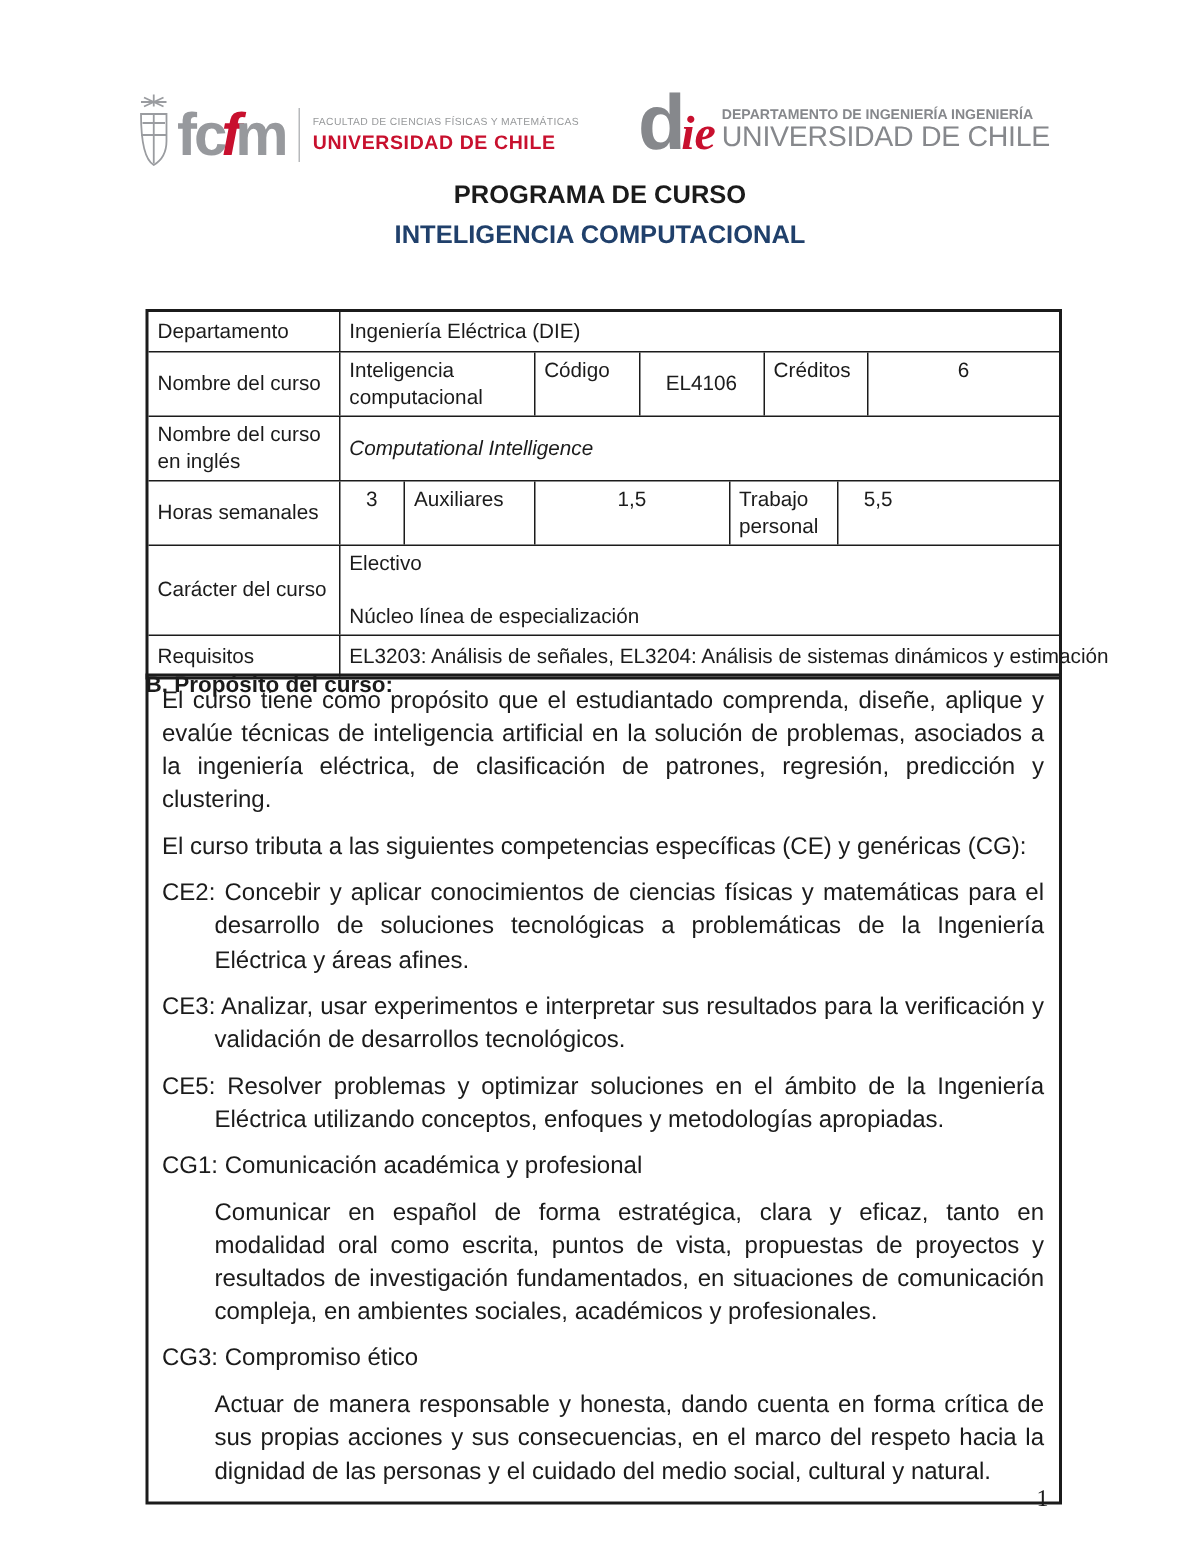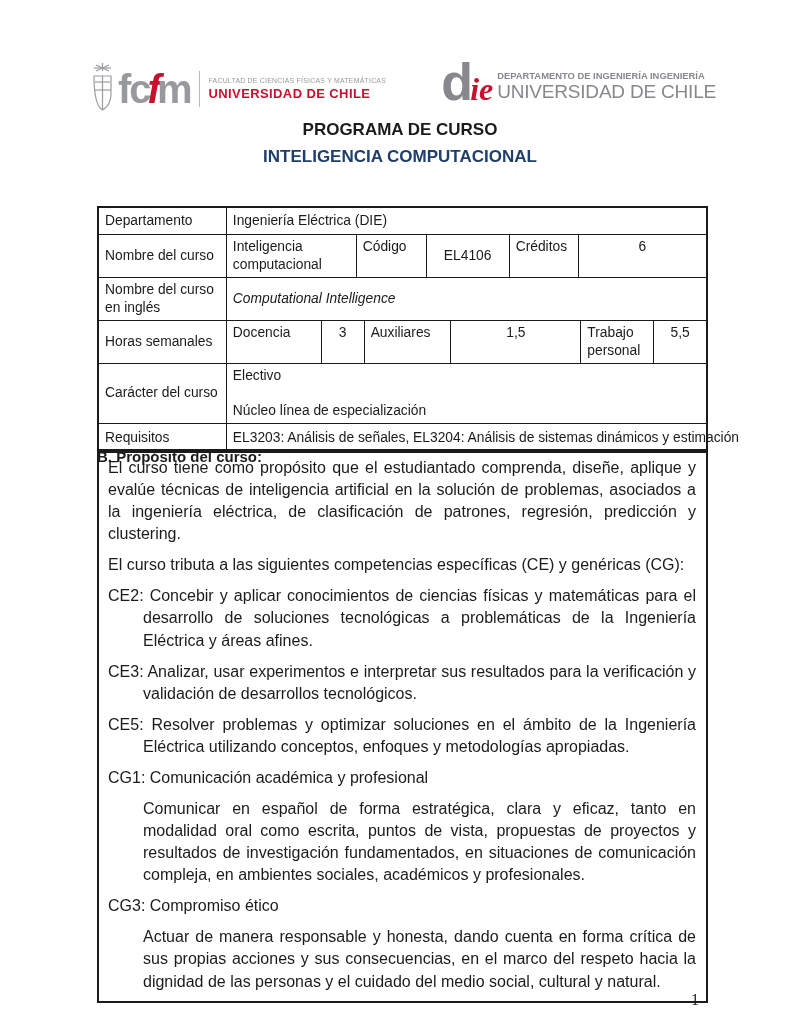--- a/index.html
+++ b/index.html
@@ -8,21 +8,21 @@
     position:relative;
     width:800px; height:1035px;
     margin:0 auto;
     background:#ffffff;
     font-family:"Liberation Sans", sans-serif;
     color:#1b1b1b;
     overflow:hidden;
   }
 
   
-  .header { position:absolute; top:62px; left:90px; right:84px;
+  .header { position:absolute; top:62px; left:90px; right:100px;
             display:flex; justify-content:space-between; align-items:flex-start; }
   .logo { display:flex; align-items:center; }
 
   .fcfm-mark { font-weight:bold; font-size:40px; line-height:1;
                color:#97999d; letter-spacing:-2px; margin-left:3px; }
   .fcfm-mark .accent { color:#c8102e; font-style:italic; margin:0 -2px; }
   .fcfm-divider { width:1px; height:36px; background:#b7b9bc; margin:0 8px 0 9px; }
   .fcfm-text { display:flex; flex-direction:column; justify-content:center; }
   .fcfm-faculty { font-size:6.9px; color:#97999b; letter-spacing:0.25px; white-space:nowrap; }
   .fcfm-univ { font-size:13px; font-weight:bold; color:#c8102e;
@@ -132,21 +132,20 @@
       <div class="tcell cnum" style="width:21.1%">6</div>
     </div>
 
     <div class="trow r3">
       <div class="tcell lab" style="width:20.9%">Nombre del curso en inglés</div>
       <div class="tcell lab italic" style="width:79.1%">Computational Intelligence</div>
     </div>
 
     <div class="trow r4">
       <div class="tcell lab" style="width:20.9%">Horas semanales</div>
-      <div class="tcell" style="width:15.6%">Docencia</div>
       <div class="tcell cnum" style="width:7.1%">3</div>
       <div class="tcell" style="width:14.3%">Auxiliares</div>
       <div class="tcell cnum" style="width:21.4%">1,5</div>
       <div class="tcell" style="width:12.0%">Trabajo personal</div>
       <div class="tcell cnum" style="width:8.7%">5,5</div>
     </div>
 
     <div class="trow r5">
       <div class="tcell lab" style="width:20.9%">Carácter del curso</div>
       <div class="tcell" style="width:79.1%">

